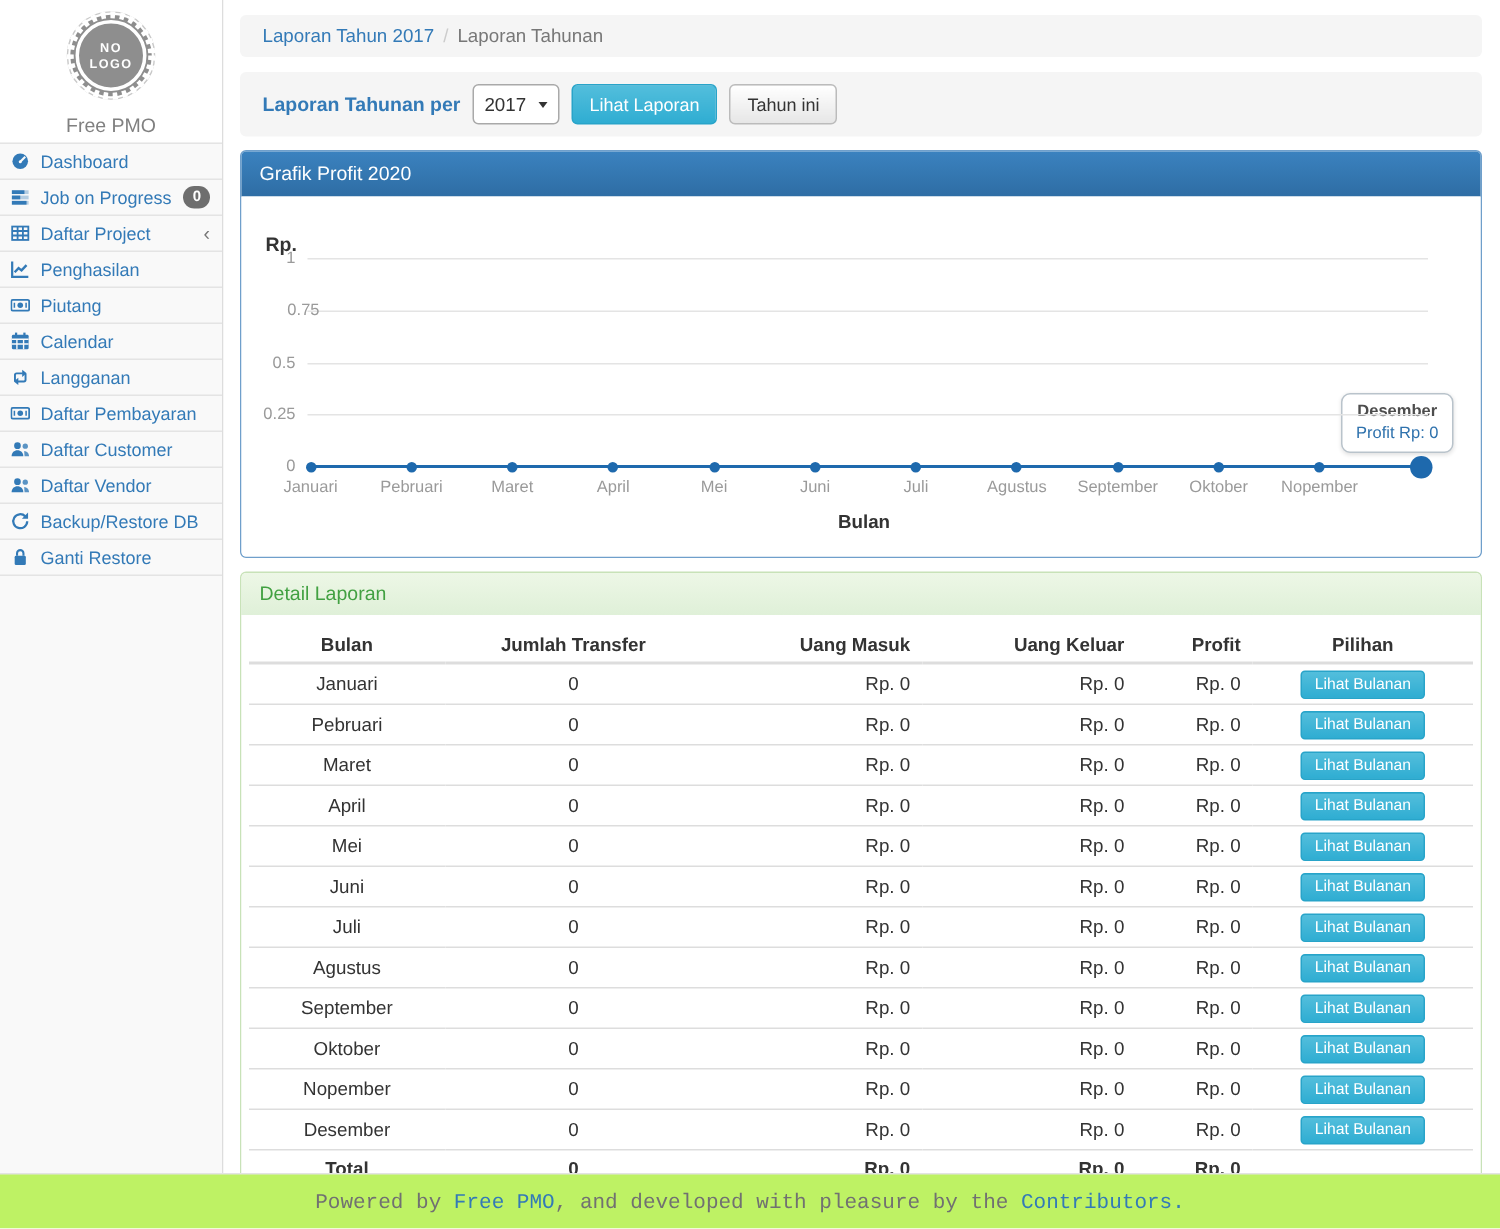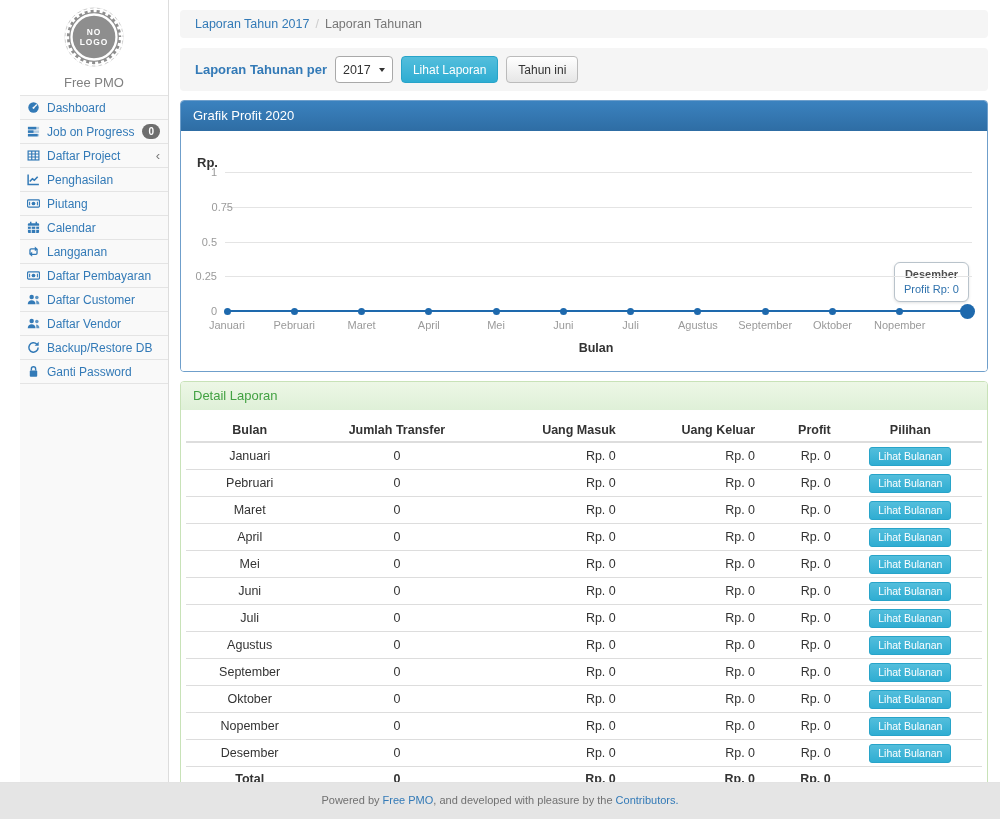--- a/index.html
+++ b/index.html
@@ -1,18 +1,18 @@
 <!DOCTYPE html>
 <html><head>
 <meta charset="utf-8">
 <style>
   * { box-sizing: border-box; margin: 0; padding: 0; }
   html,body { width:1000px; height:819px; }
   body { font-family:"Liberation Sans", sans-serif; background:#fff; color:#333; overflow:hidden; }
-  .app { display:flex; height:782px;padding-left:20px; }
+  .app { display:flex; height:782px; }
 
   
   .sidebar { width:149px; background:#f9f9f9; border-right:1px solid #ddd; flex:none; }
   .logo-area { background:#fff; text-align:center; padding-top:7px; height:95px; }
   .brand { font-size:13px; color:#808080; margin-top:4px; }
   .side-menu { border-top:1px solid #e4e4e4; }
   .side-item { display:flex; align-items:center; gap:5px; padding:4px 8px 4px 7px;
                border-bottom:1px solid #e4e4e4; font-size:12px; color:#337ab7; cursor:pointer; height:24px; }
   .side-item .ic { width:15px; height:13px; flex:none; color:#337ab7; display:inline-flex; }
   .side-item .ic svg { width:13px; height:13px; }
@@ -67,22 +67,22 @@
   table.report { width:100%; border-collapse:collapse; font-size:12.5px; }
   table.report th { font-weight:bold; color:#333; padding:4px 8px; border-bottom:2px solid #ddd; }
   table.report td { padding:3.5px 8px; border-top:1px solid #ddd; color:#333; height:24px; }
   table.report tbody tr:first-child td { border-top:none; }
   .al-c { text-align:center; } .al-r { text-align:right; }
   tr.total-row td { font-weight:bold; }
   .btn-mini { display:inline-block; color:#fff; font-size:10.5px; padding:2px 8px 3px; border-radius:3px;
               border:1px solid #28a4c9; background:linear-gradient(to bottom,#53bedc 0%,#2fadd2 100%); cursor:pointer; }
 
   
-  .footer { height:37px; background:#e5e5e5; border-top:1px solid #e3e3e3; text-align:center;
-            padding-top:11px; font-size:11px; color:#717171; }
+  .footer { height:37px; background:#bef264; border-top:1px solid #e3e3e3; text-align:center;
+            padding-top:11px; font-size:14px; color:#717171;font-family:Liberation Mono, monospace; }
   .footer a { color:#337ab7; text-decoration:none; }
 </style>
 </head>
 <body>
 
 <div class="app">
 
   <div class="sidebar">
     <div class="logo-area">
       <svg width="60" height="60" viewBox="0 0 64 64">
@@ -214,21 +214,21 @@
           </span>
           <span class="lbl">Backup/Restore DB</span>
         </div>
         <div class="side-item">
           <span class="ic">
             <svg viewBox="0 0 14 14">
               <rect x="3" y="6" width="8" height="6.6" rx="1" fill="currentColor"></rect>
               <path d="M4.7 6V4.2a2.3 2.3 0 0 1 4.6 0V6" fill="none" stroke="currentColor" stroke-width="1.5"></path>
             </svg>
           </span>
-          <span class="lbl">Ganti Password</span>
+          <span class="lbl">Ganti Restore</span>
         </div>
       </div>
   </div>
 
   <div class="main">
 
     <div class="breadcrumb">
       <a href="#">Laporan Tahun 2017</a><span class="sep">/</span><span>Laporan Tahunan</span>
     </div>
 

